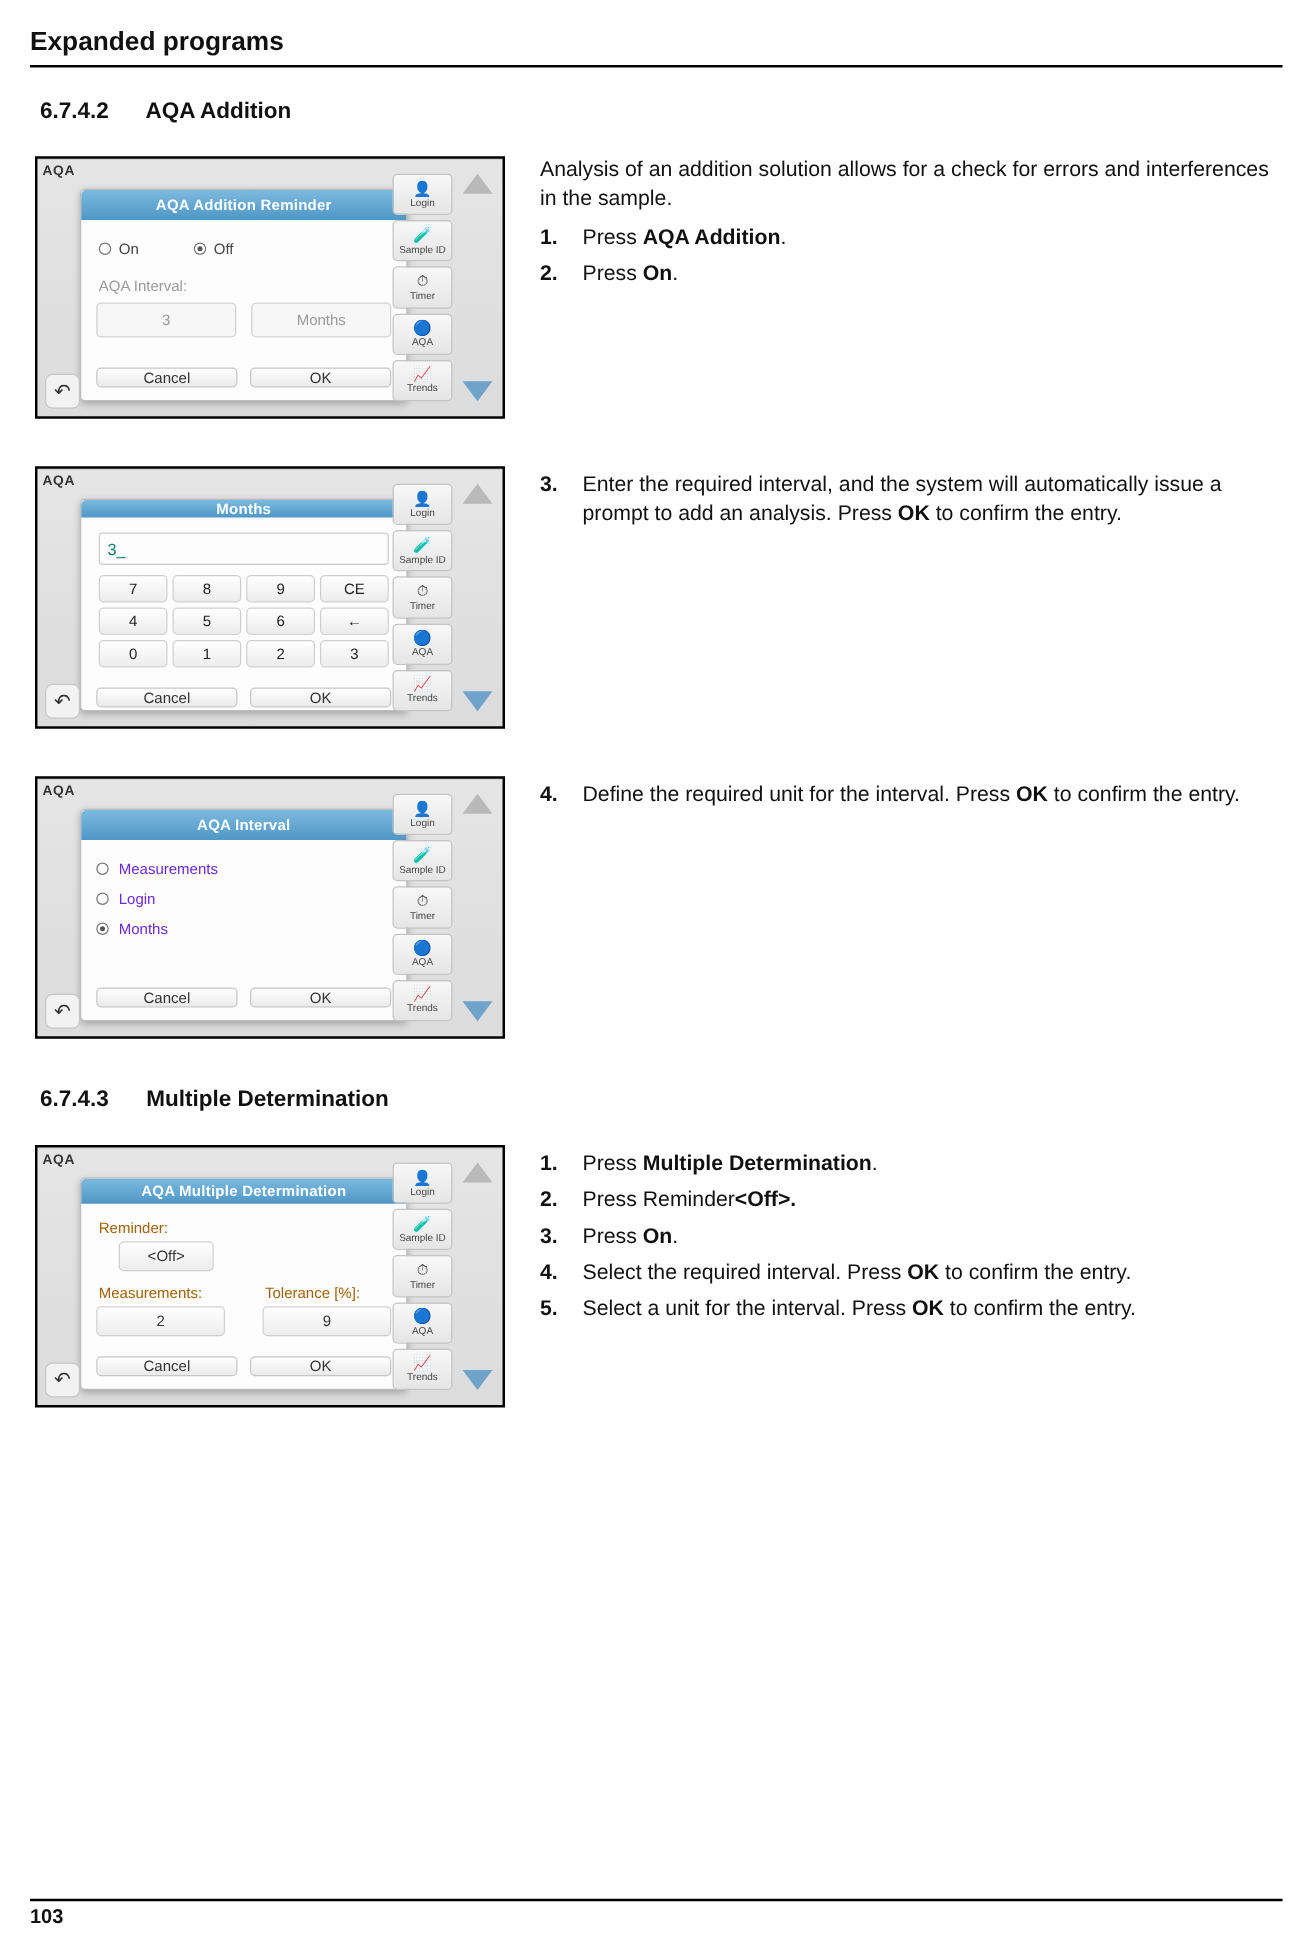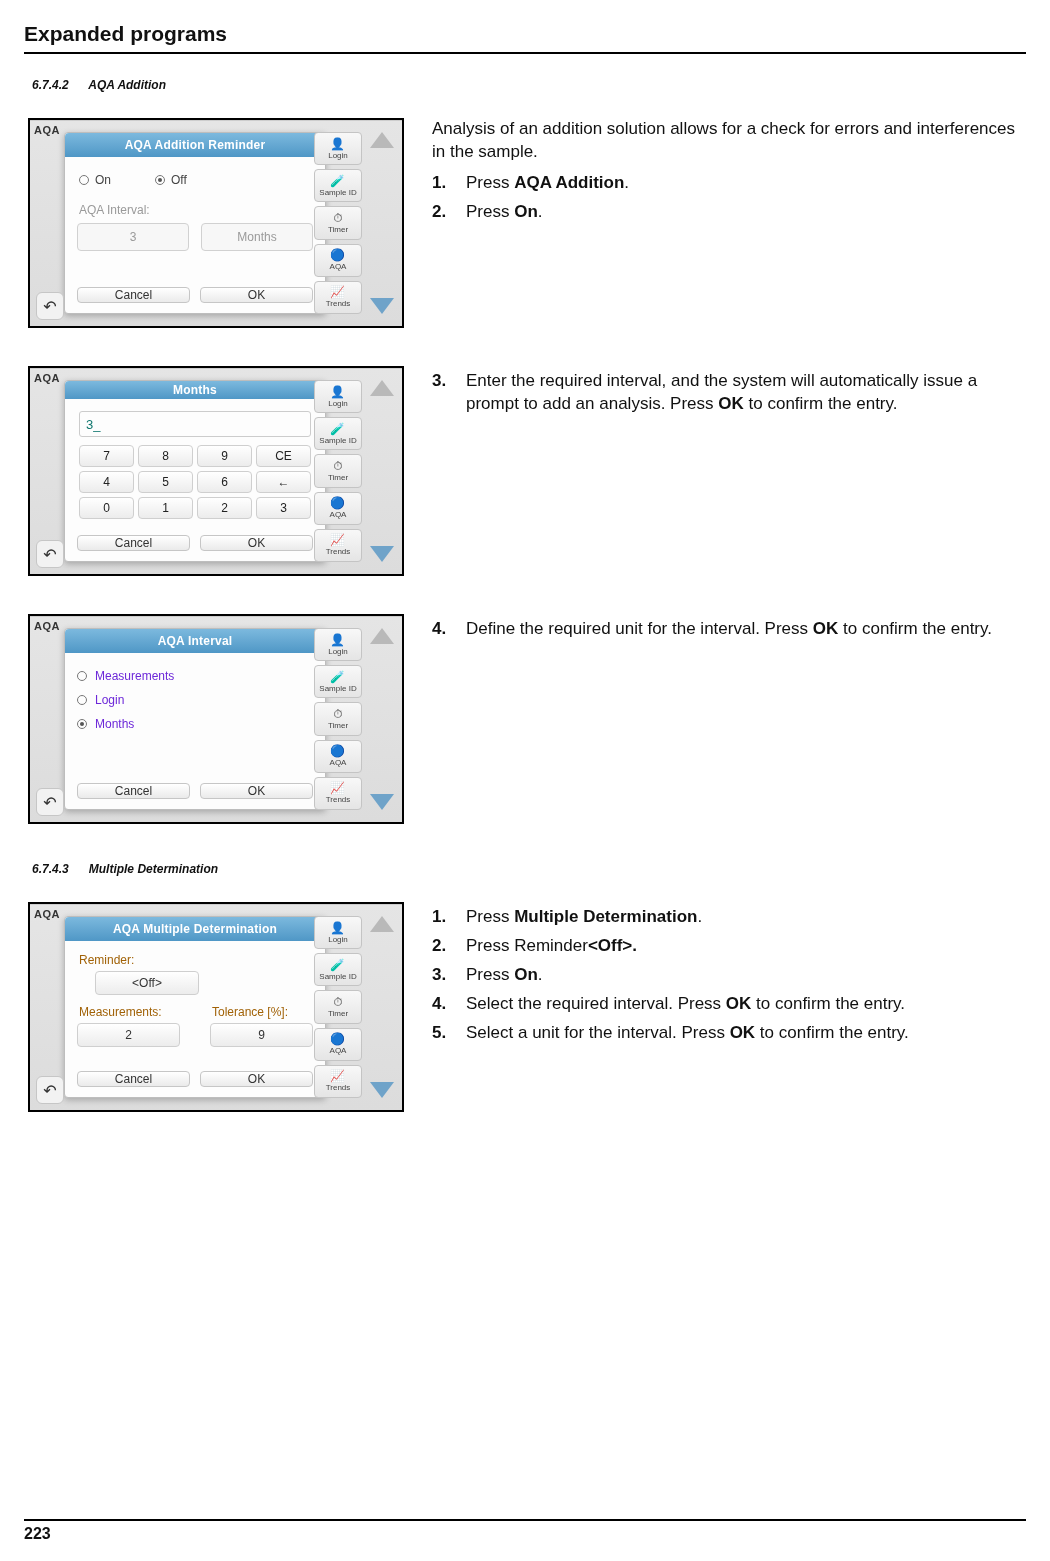--- a/index.html
+++ b/index.html
@@ -5,21 +5,21 @@
   :root { --ink:#000; --muted:#777; --panel-border:#bbb; --panel-bg:#eee; --panel-title:#5aa0cc; --key:#f3f3f3; --sidebar:#d9d9d9; }
   * { box-sizing:border-box; }
   body {
     margin:0; width:1050px; height:1561px;
     font-family: Arial, Helvetica, sans-serif;
     color:#111; background:#fff;
     padding:16px 24px 0 24px;
   }
   .page-header { font-weight:700; font-size:21px; margin:6px 0 2px 0; }
   .hr-top { border:none; border-top:2px solid #000; margin:6px 0 24px 0; }
-  .section-heading { font-weight:700; font-size:12px; margin:8px 0 26px 8px;font-style:italic; }
+  .section-heading { font-weight:700; font-size:18px; margin:8px 0 26px 8px; }
   .row { display:flex; align-items:flex-start; gap:28px; margin-bottom:38px; }
   .thumb-col { width:380px; flex:none; padding-left:4px; }
   .text-col { flex:1; font-size:17px; line-height:1.35; padding-right:8px; }
   .para { margin:0 0 8px 0; }
   ol.steps { margin:0; padding:0; list-style:none; }
   ol.steps li { display:flex; margin:4px 0 6px 0; }
   ol.steps li .num { font-weight:700; width:34px; flex:none; }
   ol.steps li .body { flex:1; }
   b { font-weight:700; }
   .footer { position:absolute; left:24px; right:24px; bottom:18px; }
@@ -31,21 +31,21 @@
     position:relative; display:flex; box-shadow:0 1px 0 rgba(0,0,0,.1) inset;
   }
   .thumb .aqa-tag {
     position:absolute; top:4px; left:4px; font-size:11px; font-weight:700; color:#333; letter-spacing:.5px;
   }
   .thumb .back-btn {
     position:absolute; bottom:6px; left:6px; width:28px; height:28px; border-radius:6px; background:#f2f2f2;
     border:1px solid #c6c6c6; display:flex; align-items:center; justify-content:center; font-size:16px; color:#333;
   }
   .dialog {
-    position:absolute; top:12px; left:34px; width:262px; bottom:12px;
+    position:absolute; top:24px; left:34px; width:262px; bottom:12px;
     background:#fdfdfd; border:1px solid #bdbdbd; border-radius:4px; box-shadow:0 2px 6px rgba(0,0,0,.25);
     display:flex; flex-direction:column;
   }
   .dialog .titlebar {
     height:24px; background:linear-gradient(#7cb9de,#4f97c6); color:#fff; font-size:12px; font-weight:600;
     display:flex; align-items:center; justify-content:center; border-top-left-radius:4px; border-top-right-radius:4px;
     letter-spacing:.2px;
   }
   .dialog .content { flex:1; padding:10px 12px 8px; font-size:12px; color:#444; position:relative; }
   .dialog .btnrow { display:flex; gap:10px; padding:8px 12px 10px; }
@@ -64,21 +64,21 @@
 
   .keypad-input { height:26px; border:1px solid #ccc; border-radius:3px; margin:2px 2px 8px; padding:2px 6px; font-size:13px; color:#0f766e; display:flex; align-items:center; }
   .keypad { display:grid; grid-template-columns:repeat(4,1fr); grid-auto-rows:22px; gap:4px; margin:0 2px; }
   .keycap { border:1px solid #cfcfcf; border-radius:4px; background:linear-gradient(#fff,#ececec); display:flex; align-items:center; justify-content:center; font-size:12px; color:#222; }
 
   .opt { display:flex; align-items:center; gap:8px; margin:6px 0 10px; font-size:12px; color:#6d28d9; }
   .opt .dot { width:10px; height:10px; border-radius:50%; border:1.5px solid #777; position:relative; }
   .opt .dot.sel::after { content:""; position:absolute; inset:2px; background:#555; border-radius:50%; }
 
   .md-lbl { font-size:12px; color:#a16207; margin:2px 0 4px 2px; }
-  .md-off { width:104px; height:24px; border:1px solid #cfcfcf; border-radius:4px; background:linear-gradient(#fff,#ececec); display:flex; align-items:center; justify-content:center; font-size:12px; color:#333; margin-left:18px; margin-bottom:8px; }
+  .md-off { width:76px; height:24px; border:1px solid #cfcfcf; border-radius:4px; background:linear-gradient(#fff,#ececec); display:flex; align-items:center; justify-content:center; font-size:12px; color:#333; margin-left:18px; margin-bottom:8px; }
   .md-row2 { display:flex; gap:30px; margin-top:2px; }
   .md-row2 .col { flex:1; }
   .md-val { height:24px; border:1px solid #cfcfcf; border-radius:4px; background:linear-gradient(#fff,#ececec); display:flex; align-items:center; justify-content:center; font-size:12px; color:#333; }
 
   .sidebar {
     position:absolute; top:12px; right:40px; bottom:12px; width:48px;
     display:flex; flex-direction:column; gap:4px; align-items:stretch;
   }
   .sidebar .sbtn {
     flex:1; border:1px solid #c4c4c4; border-radius:4px; background:linear-gradient(#f8f8f8,#e5e5e5);
@@ -394,14 +394,14 @@
       <li>
           <span class="num">5.</span>
           <span class="body"><span>Select a unit for the interval. Press </span><b>OK</b><span> to confirm the entry.</span></span>
         </li>
     </ol>
   </div>
 </div>
 
 <div class="footer">
   <hr class="hr-bot">
-  <div class="pagenum">223</div>
+  <div class="pagenum">103</div>
 </div>
 
 </body></html>

